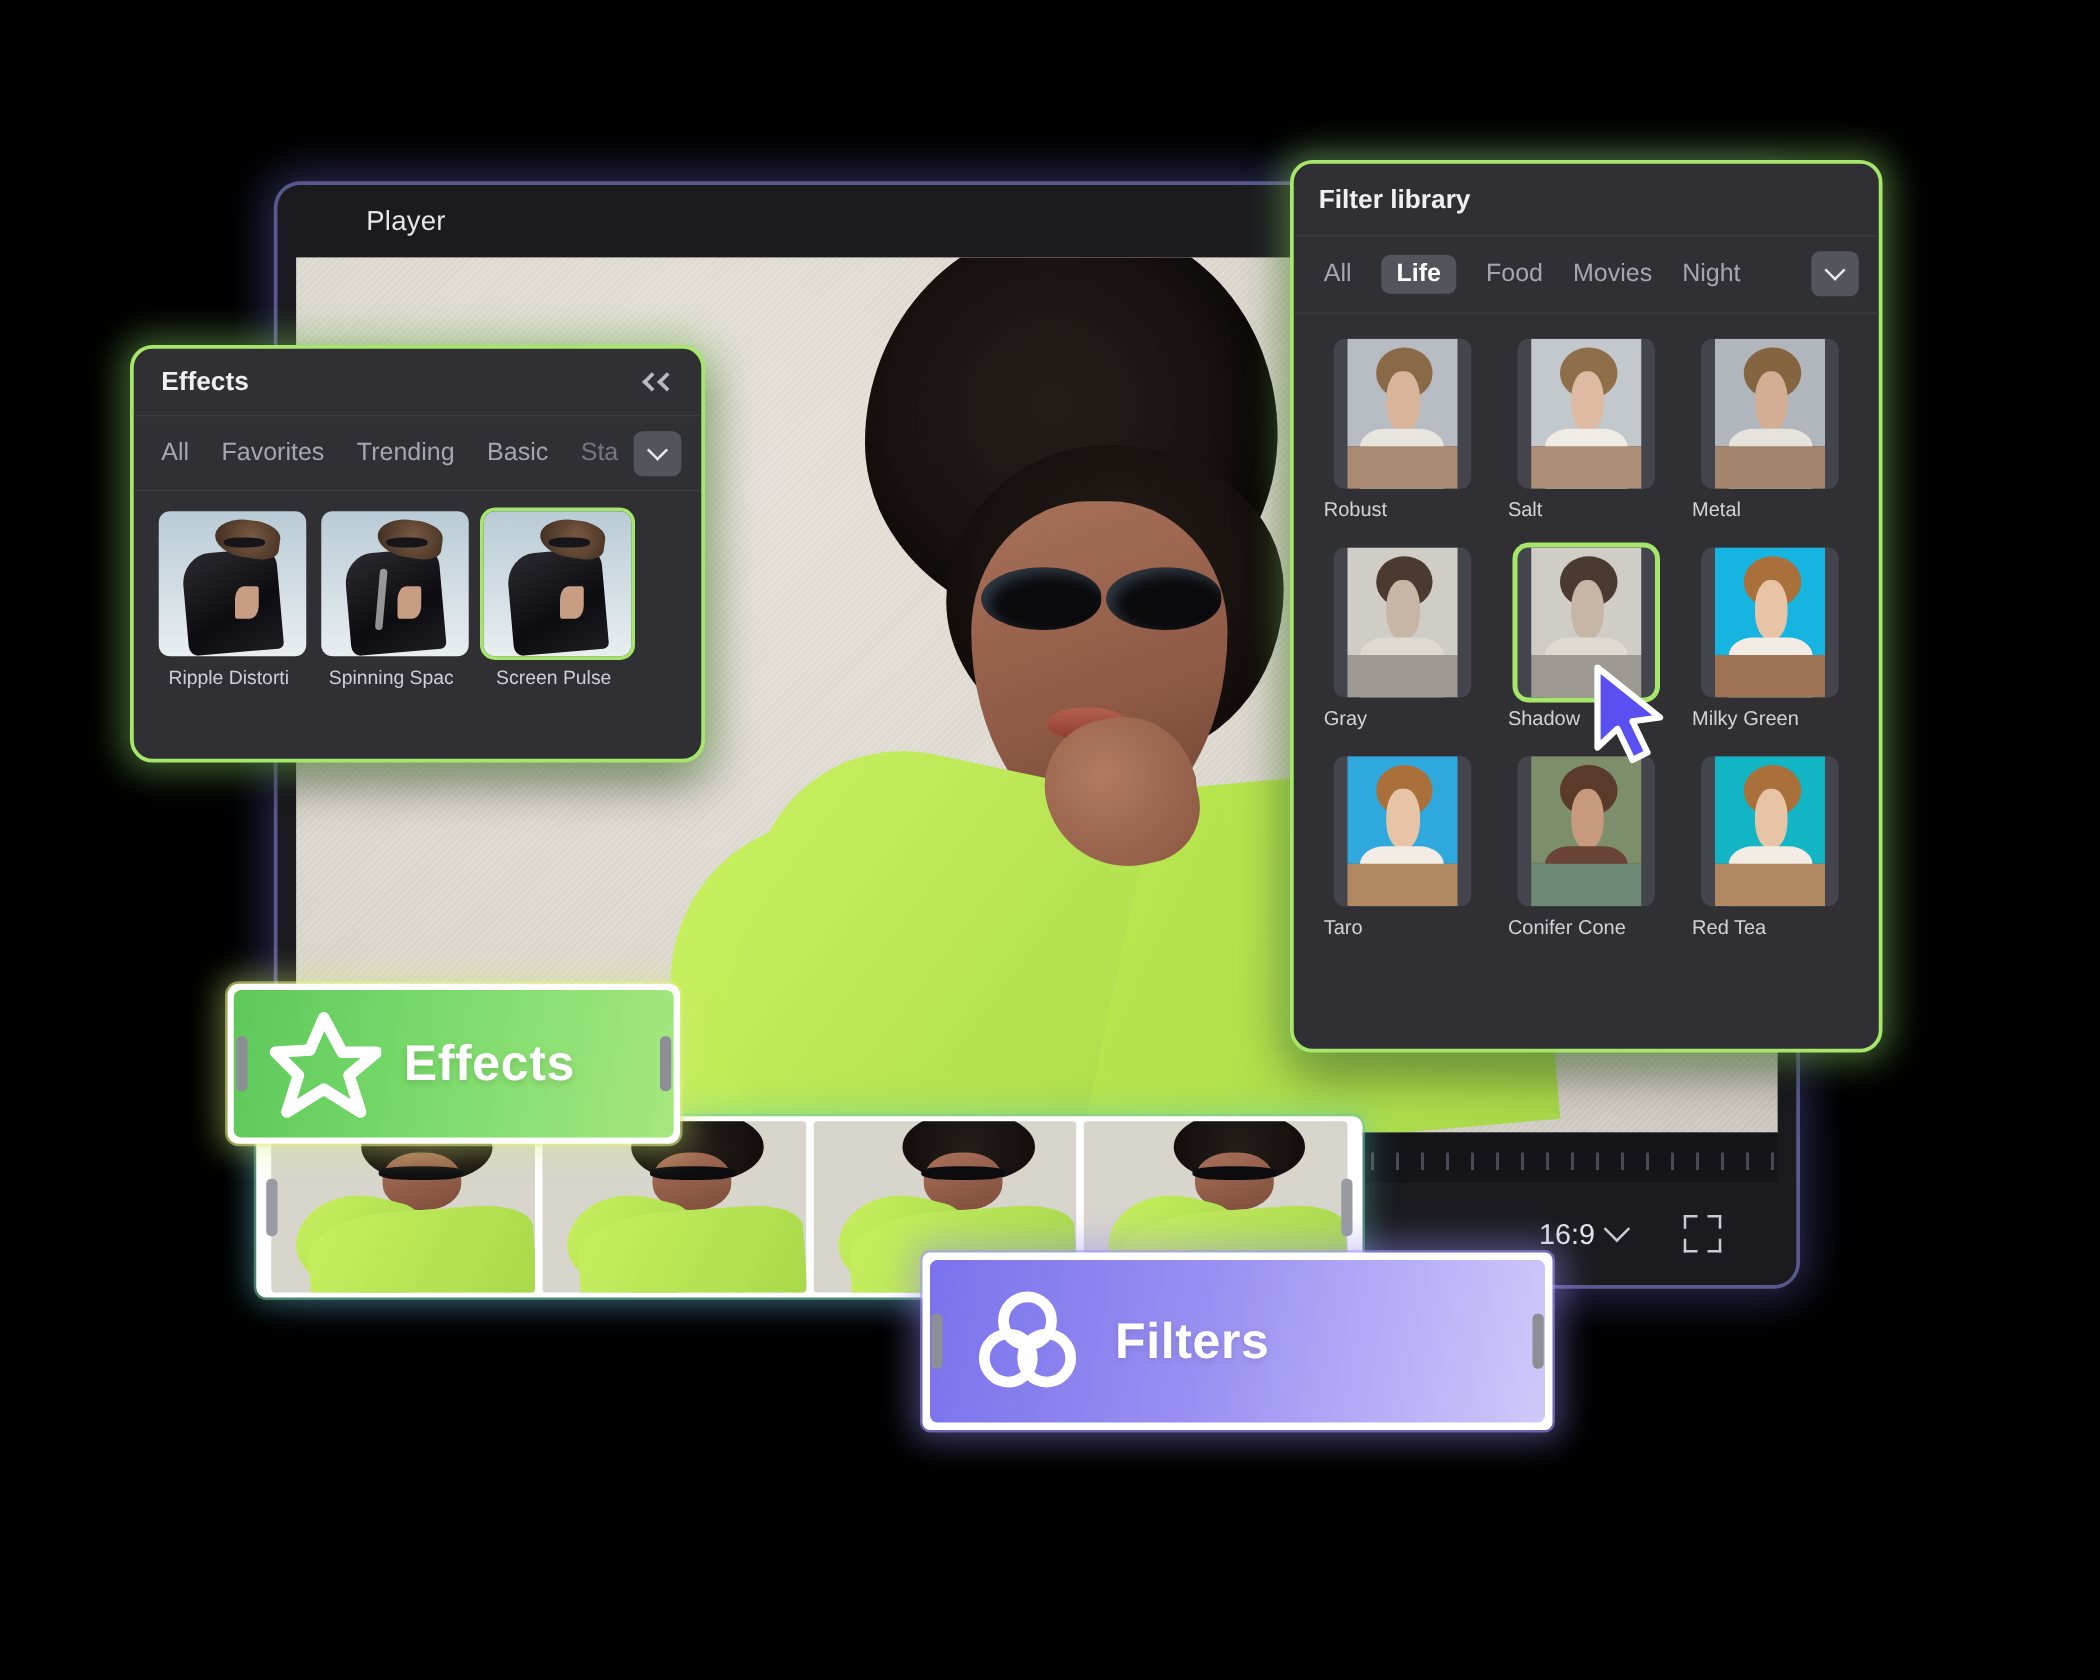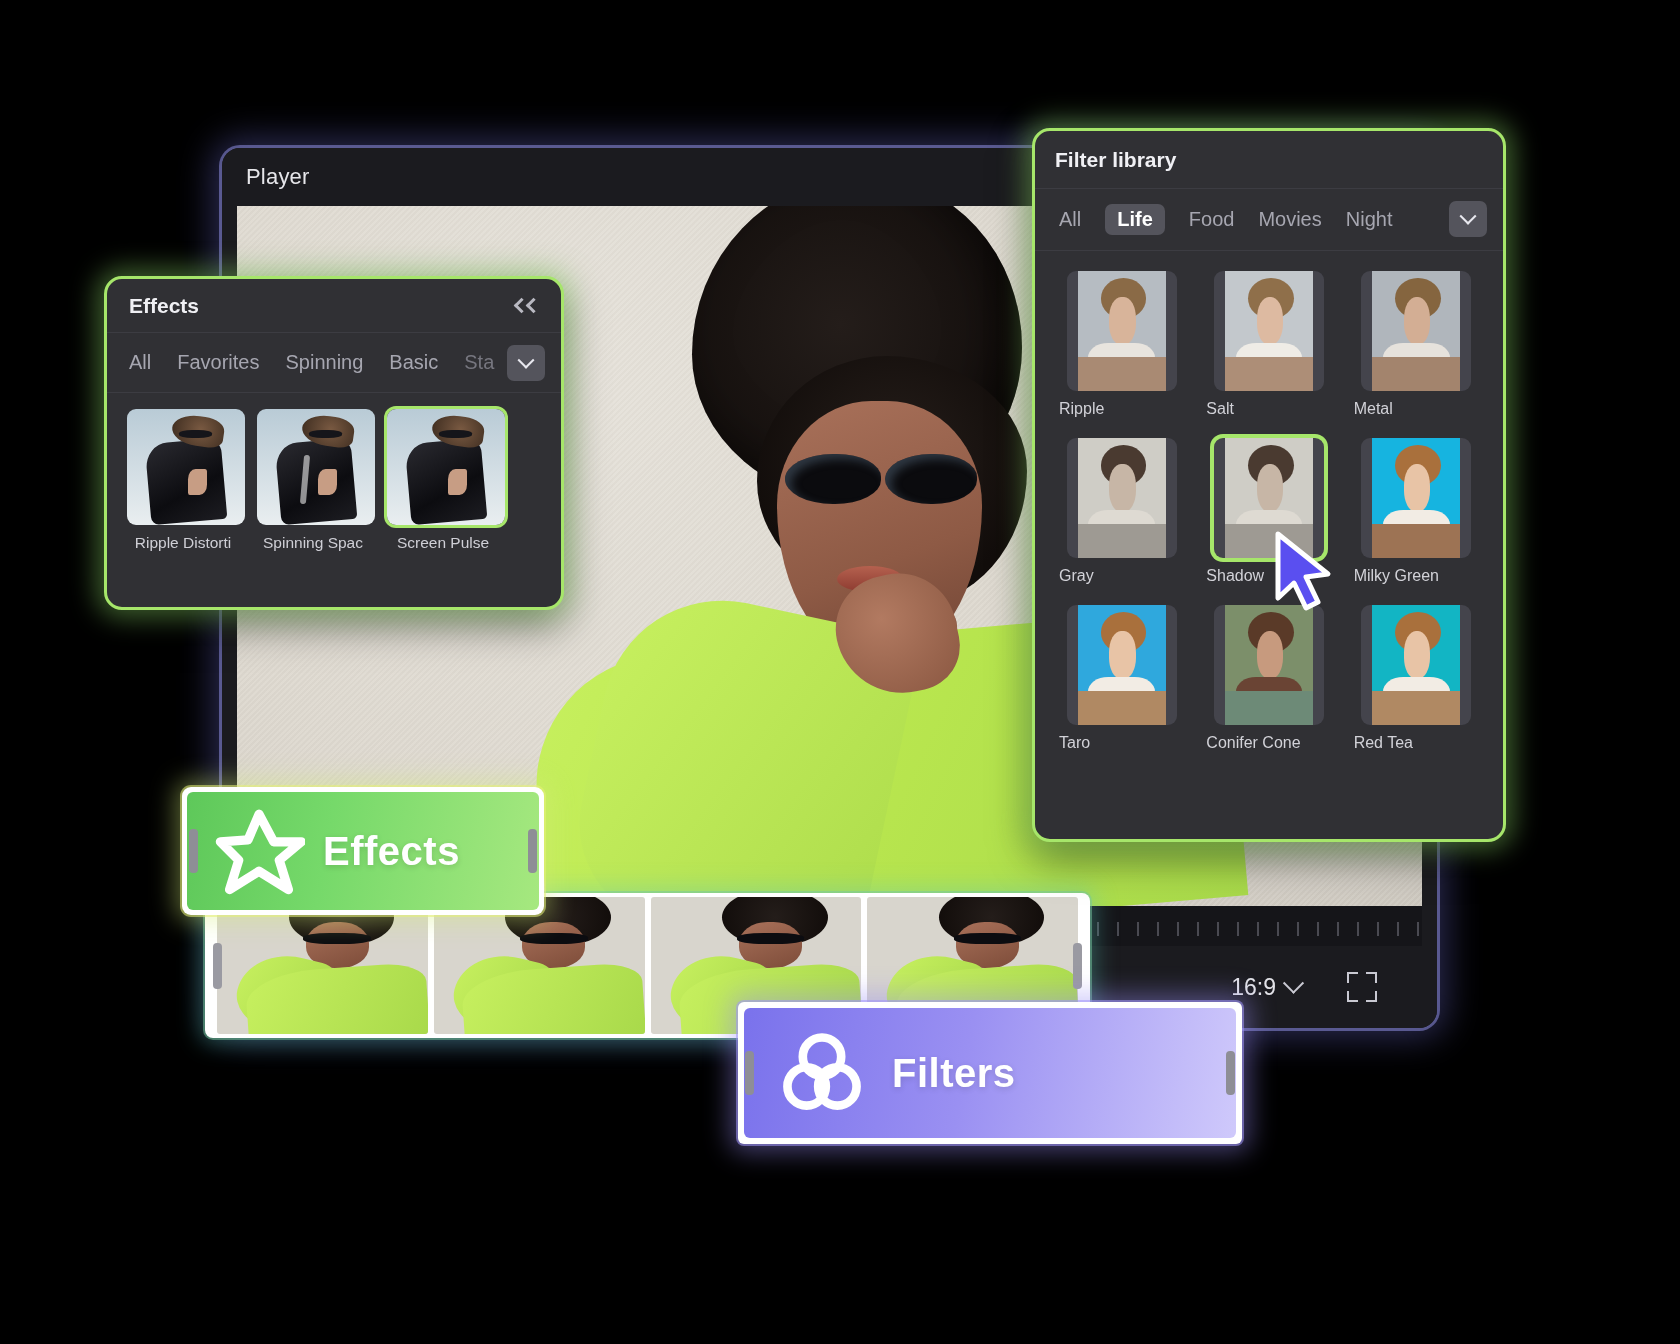--- a/index.html
+++ b/index.html
@@ -15,21 +15,21 @@
   .editor-window {
     position: absolute; left: 222px; top: 148px;
     width: 1215px; height: 880px;
     background: #1b1b1f;
     border-radius: 18px;
     box-shadow: 0 0 0 3px rgba(140,140,220,.55), 0 0 34px 10px rgba(120,120,230,.35);
     overflow: hidden;
   }
   .player-titlebar {
     height: 58px; display: flex; align-items: center;
-    padding-left: 24px; background: #1b1b1f;
+    padding-left: 24px; background: #1b1b1f; margin-left: 47px;
   }
   .player-title { color: #e6e6ea; font-size: 22px; letter-spacing: .2px; }
 
   .player-canvas {
     position: absolute; left: 15px; top: 58px;
     width: 1185px; height: 700px;
     background: #d9d6cf;
     overflow: hidden;
   }
   
@@ -334,21 +334,21 @@
       <span class="ep-title">Effects</span>
       <span class="collapse-ic">
         <span></span>
           <span></span>
       </span>
     </div>
 
     <div class="ep-tabs">
       <span class="ep-tab">All</span>
       <span class="ep-tab">Favorites</span>
-      <span class="ep-tab">Spinning</span>
+      <span class="ep-tab">Trending</span>
       <span class="ep-tab">Basic</span>
       <span class="ep-tab cut">Sta</span>
       <span class="tab-more">
         <i></i>
       </span>
     </div>
 
     <div class="ep-grid">
       <div class="ep-item">
         <div class="ep-thumb">
@@ -402,21 +402,21 @@
       <div class="fp-item">
         <div class="fp-thumb">
           <span class="fp-inner">
               <span class="fp-top" style="background:#b6bcc2"></span>
           <span class="p-hair" style="background:#8a6a46"></span>
           <span class="p-face" style="background:#d8b49a"></span>
           <span class="p-torso" style="background:#e8e4de"></span>
           <span class="fp-bottom" style="background:#a98a73"></span>
             </span>
         </div>
-        <div class="fp-label">Ripple</div>
+        <div class="fp-label">Robust</div>
       </div>
 
       <div class="fp-item">
         <div class="fp-thumb">
           <span class="fp-inner">
               <span class="fp-top" style="background:#c3c8cc"></span>
           <span class="p-hair" style="background:#8f6f4a"></span>
           <span class="p-face" style="background:#ddbaa1"></span>
           <span class="p-torso" style="background:#efece6"></span>
           <span class="fp-bottom" style="background:#ad8e77"></span>

